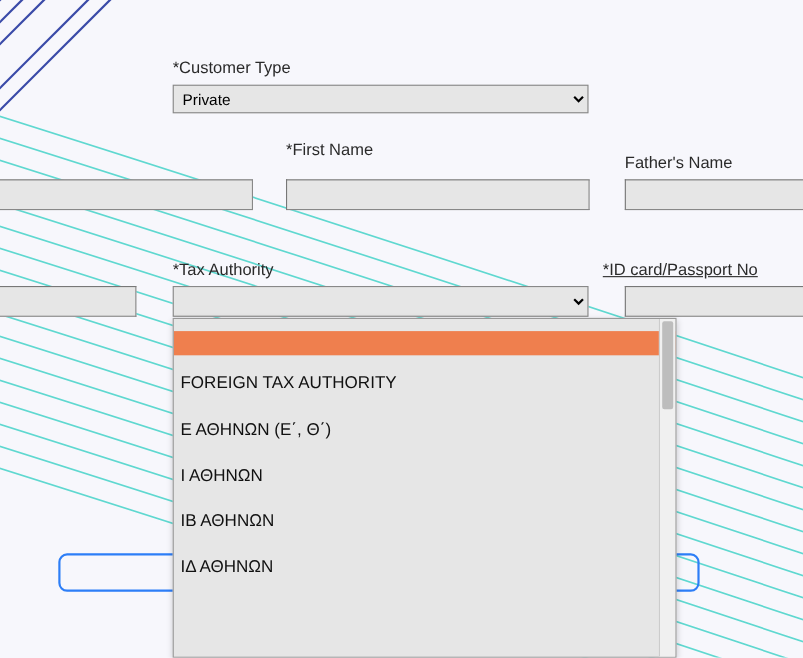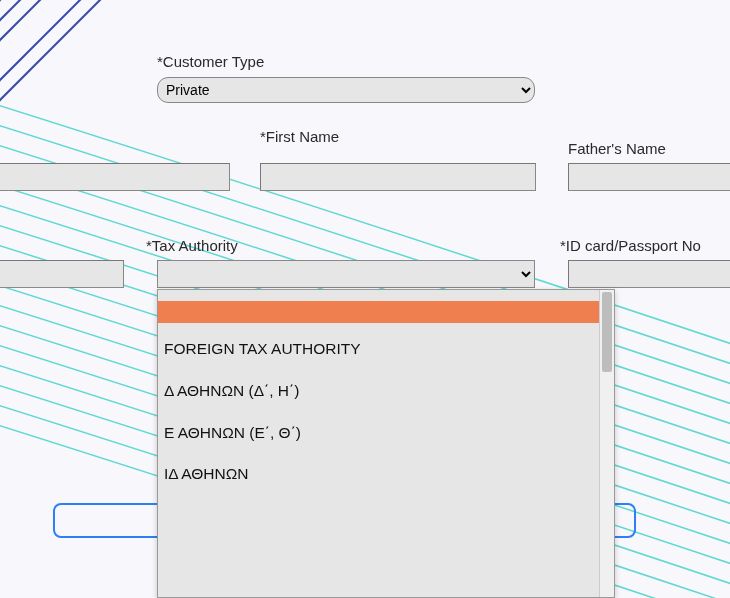--- a/index.html
+++ b/index.html
@@ -121,47 +121,48 @@
     <path d="M -50 310 Q 300 420 780 580"></path>
     <path d="M -50 330 Q 300 440 780 600"></path>
     <path d="M -50 350 Q 300 460 780 620"></path>
     <path d="M -50 370 Q 300 480 780 640"></path>
     <path d="M -50 390 Q 300 500 780 660"></path>
     <path d="M -50 410 Q 300 520 780 680"></path>
   </g>
 </svg>
 
 <div class="label" style="left:157px; top:53px;">*Customer Type</div>
-<select class="select" style="left:157px; top:77px; width:378px;border-radius:11px;">
+<select class="select" style="left:157px; top:77px; width:378px;">
   <option>Private</option>
 </select>
 
 <div class="label" style="left:260px; top:128px;">*First Name</div>
 <div class="label" style="left:568px; top:140px;text-align:center;">Father's Name</div>
 
 <div class="field" style="left:-60px; top:163px; width:290px;"></div>
 <div class="field" style="left:260px; top:163px; width:276px;"></div>
 <div class="field" style="left:568px; top:163px; width:260px;"></div>
 
-<div class="label" style="left:146px; top:237px;">*Tax Authority</div>
-<div class="label" style="left:560px; top:237px;">*ID card/Passport No</div>
+<div class="label" style="left:157px; top:237px;">*Tax Authority</div>
+<div class="label" style="left:548px; top:237px;text-decoration:underline;">*ID card/Passport No</div>
 
 <div class="field" style="left:-60px; top:260px; width:184px;"></div>
 <select class="select" style="left:157px; top:260px; width:378px; height:28px;"></select>
 <div class="field" style="left:568px; top:260px; width:260px;"></div>
 
 <div class="pill" style="left:53px; top:503px; width:583px; height:35px;"></div>
 
 <div class="dropdown-popup" style="left:157px; top:289px; width:458px; height:309px;">
   <div class="dropdown-inner">
     <div class="dd-item blank selected"></div>
     <div id="dd-options">
           <div class="dd-item">FOREIGN TAX AUTHORITY</div>
-          <div class="dd-item">Δ ΑΘΗΝΩΝ (Δ΄, Η΄)</div>
           <div class="dd-item">Ε ΑΘΗΝΩΝ (Ε΄, Θ΄)</div>
+          <div class="dd-item">Ι ΑΘΗΝΩΝ</div>
+          <div class="dd-item">ΙΒ ΑΘΗΝΩΝ</div>
           <div class="dd-item">ΙΔ ΑΘΗΝΩΝ</div>
         </div>
     <div class="dd-scrollbar">
       <div class="dd-thumb"></div>
     </div>
   </div>
 </div>
 
 </div>
 

